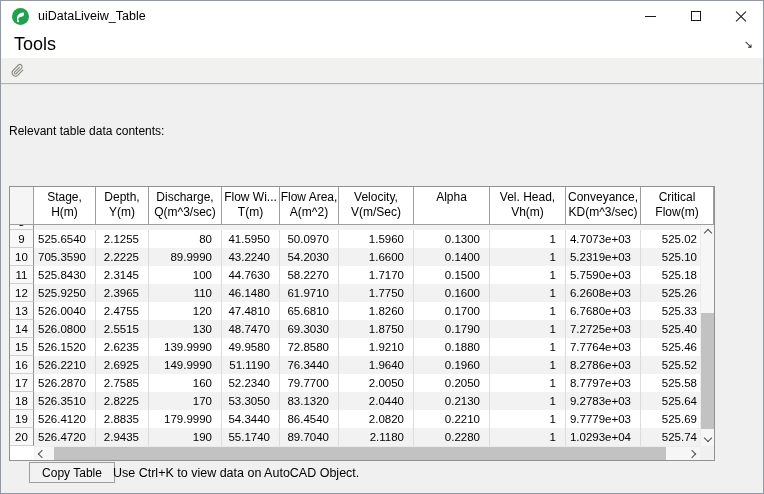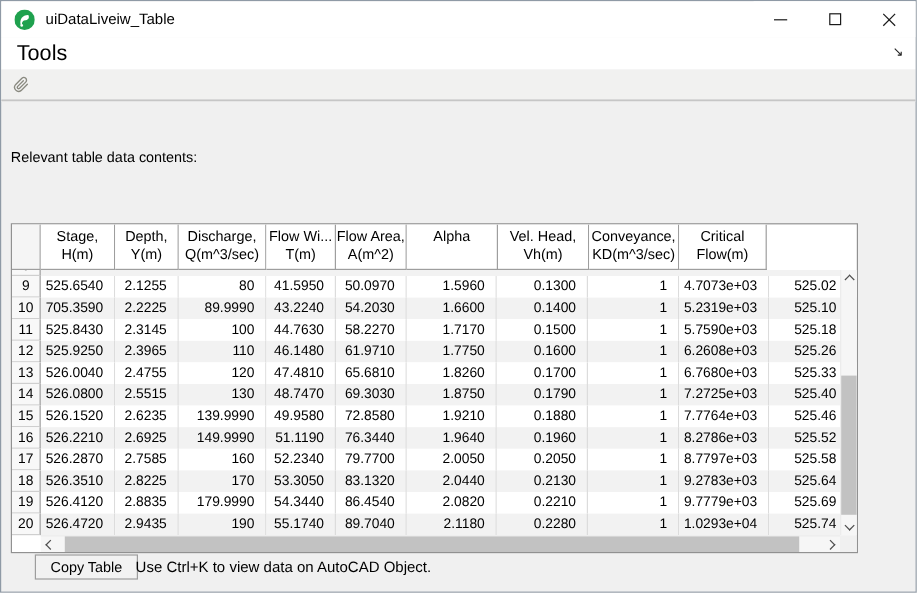--- a/index.html
+++ b/index.html
@@ -134,20 +134,24 @@
           <div class="hl">Q(m^3/sec)</div>
         </div>
         <div class="hcell c4">
           <div class="hl">Flow Wi...</div>
           <div class="hl">T(m)</div>
         </div>
         <div class="hcell c5">
           <div class="hl">Flow Area,</div>
           <div class="hl">A(m^2)</div>
         </div>
+        <div class="hcell c6">
+          <div class="hl">Velocity,</div>
+          <div class="hl">V(m/Sec)</div>
+        </div>
         <div class="hcell c8">
           <div class="hl">Alpha</div>
           <div class="hl"></div>
         </div>
         <div class="hcell c7">
           <div class="hl">Vel. Head,</div>
           <div class="hl">Vh(m)</div>
         </div>
         <div class="hcell c9">
           <div class="hl">Conveyance,</div>

